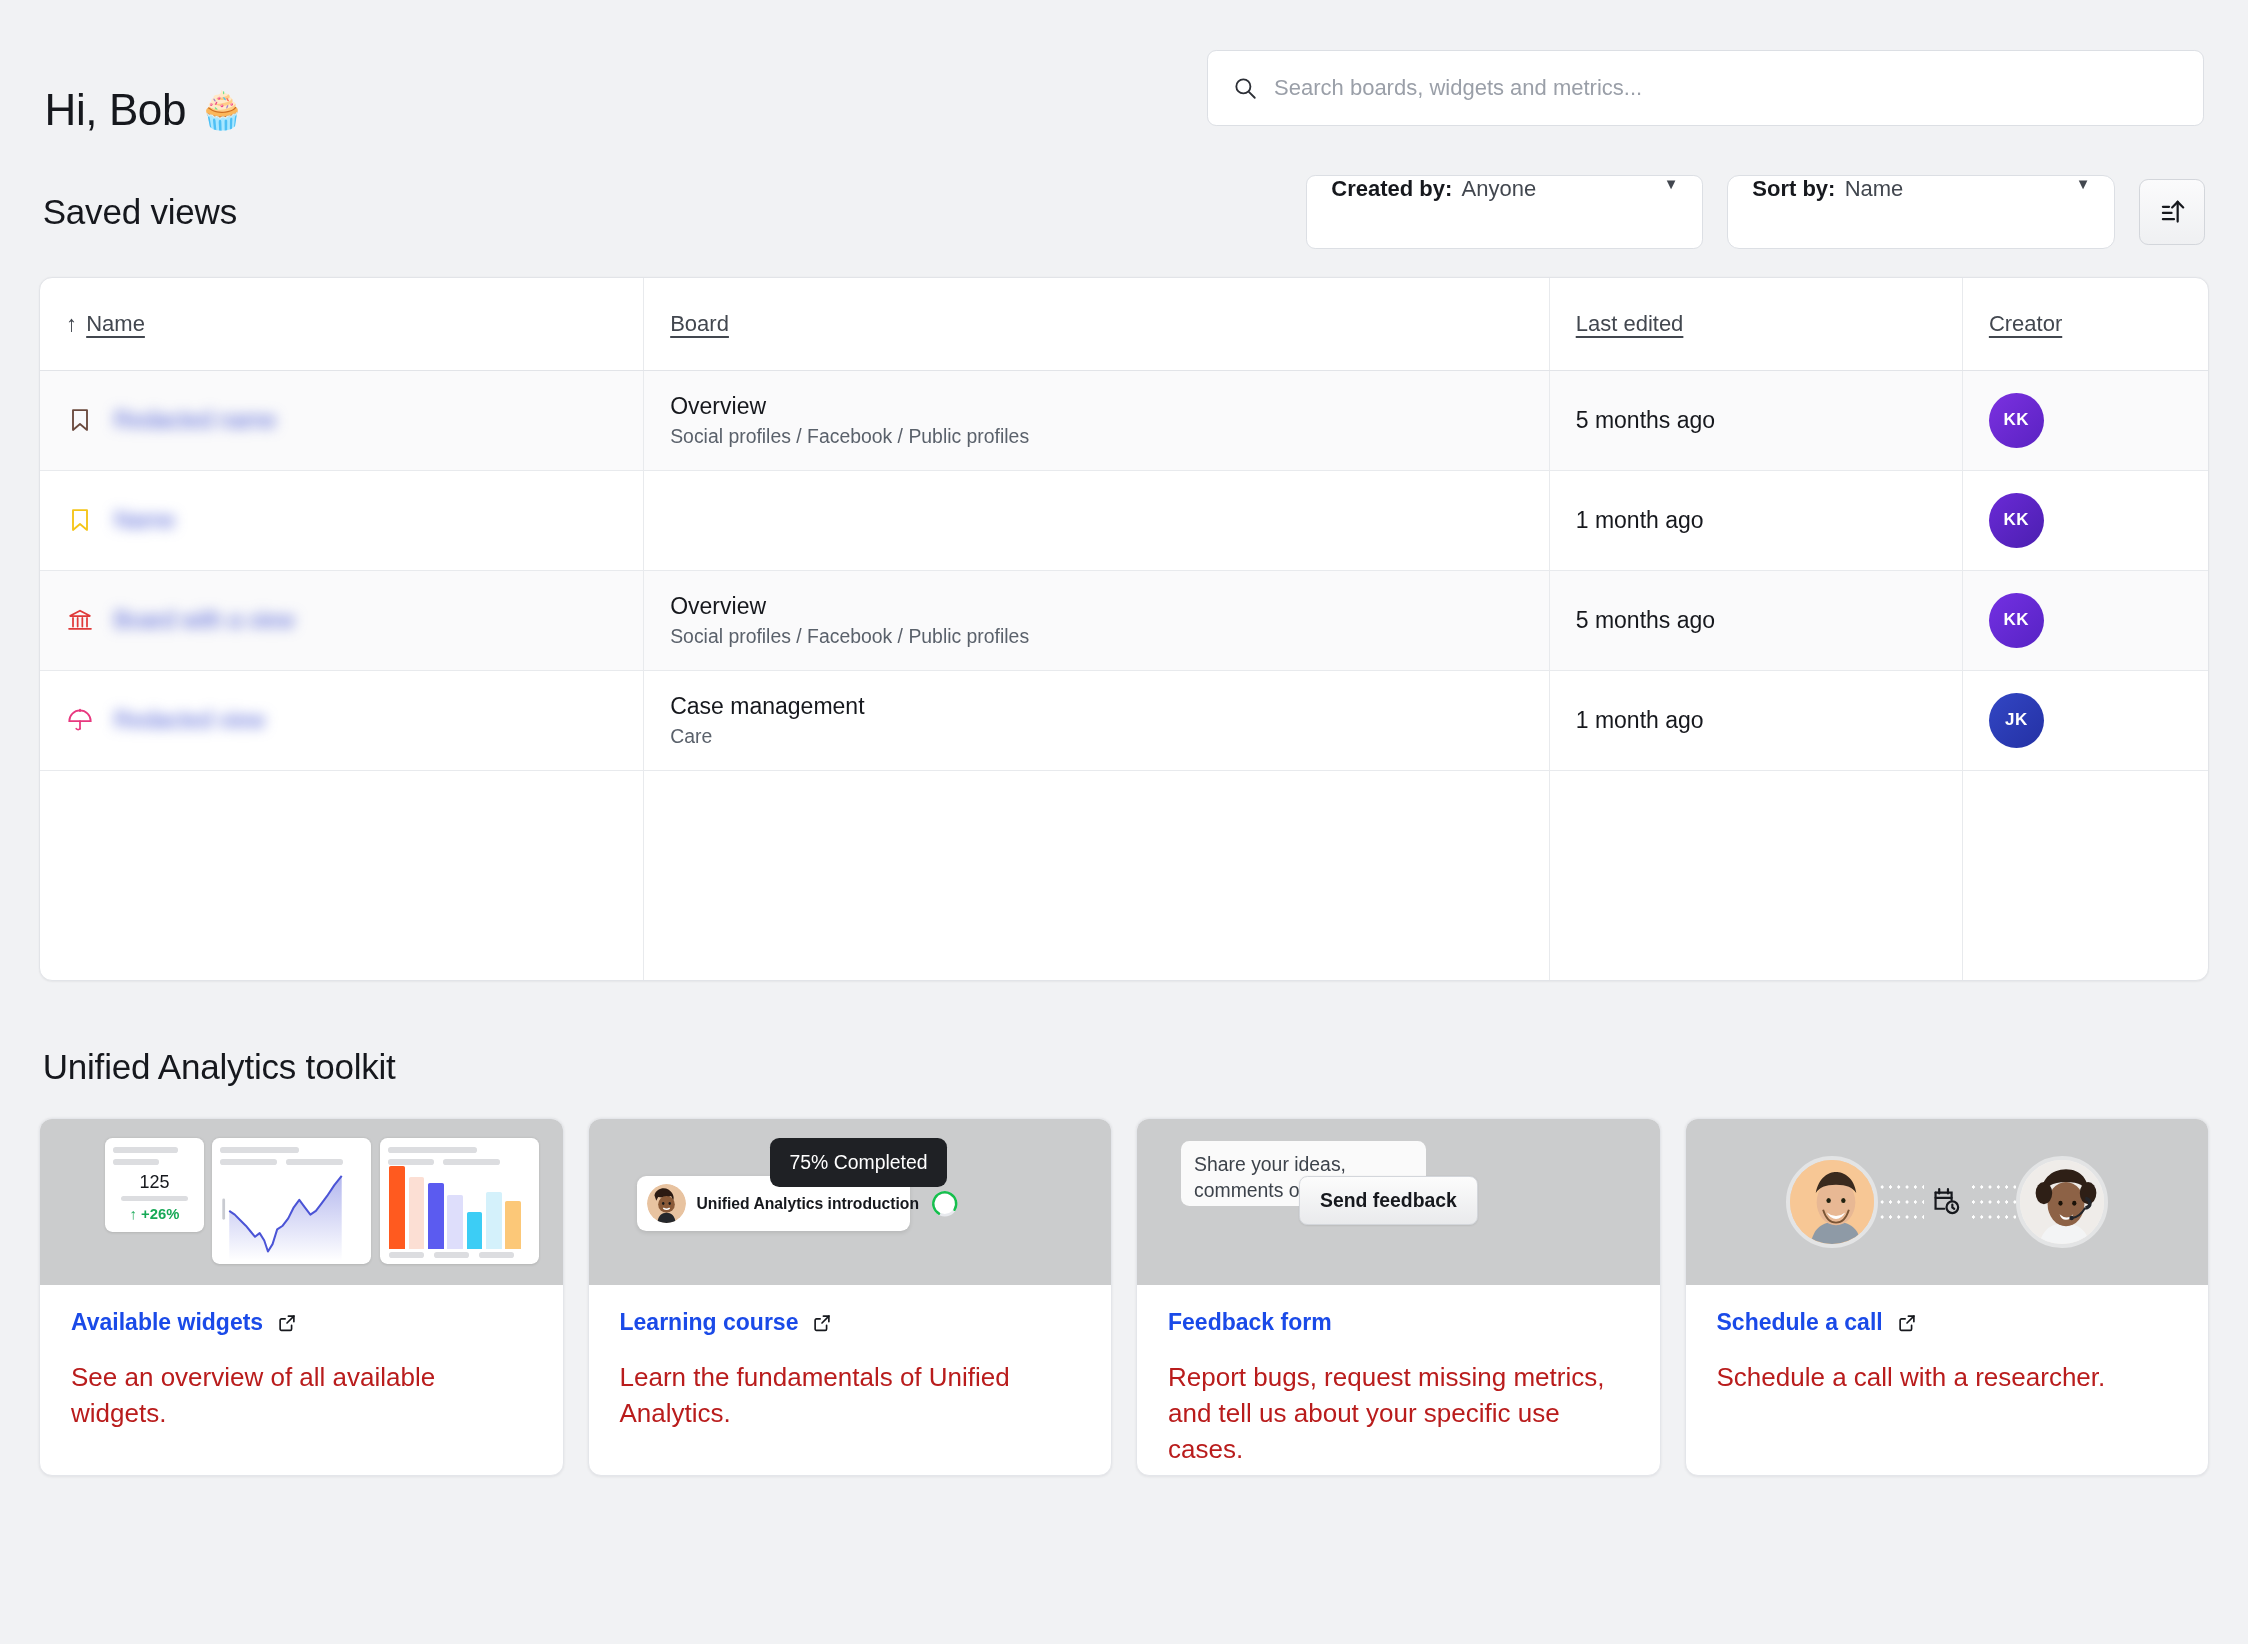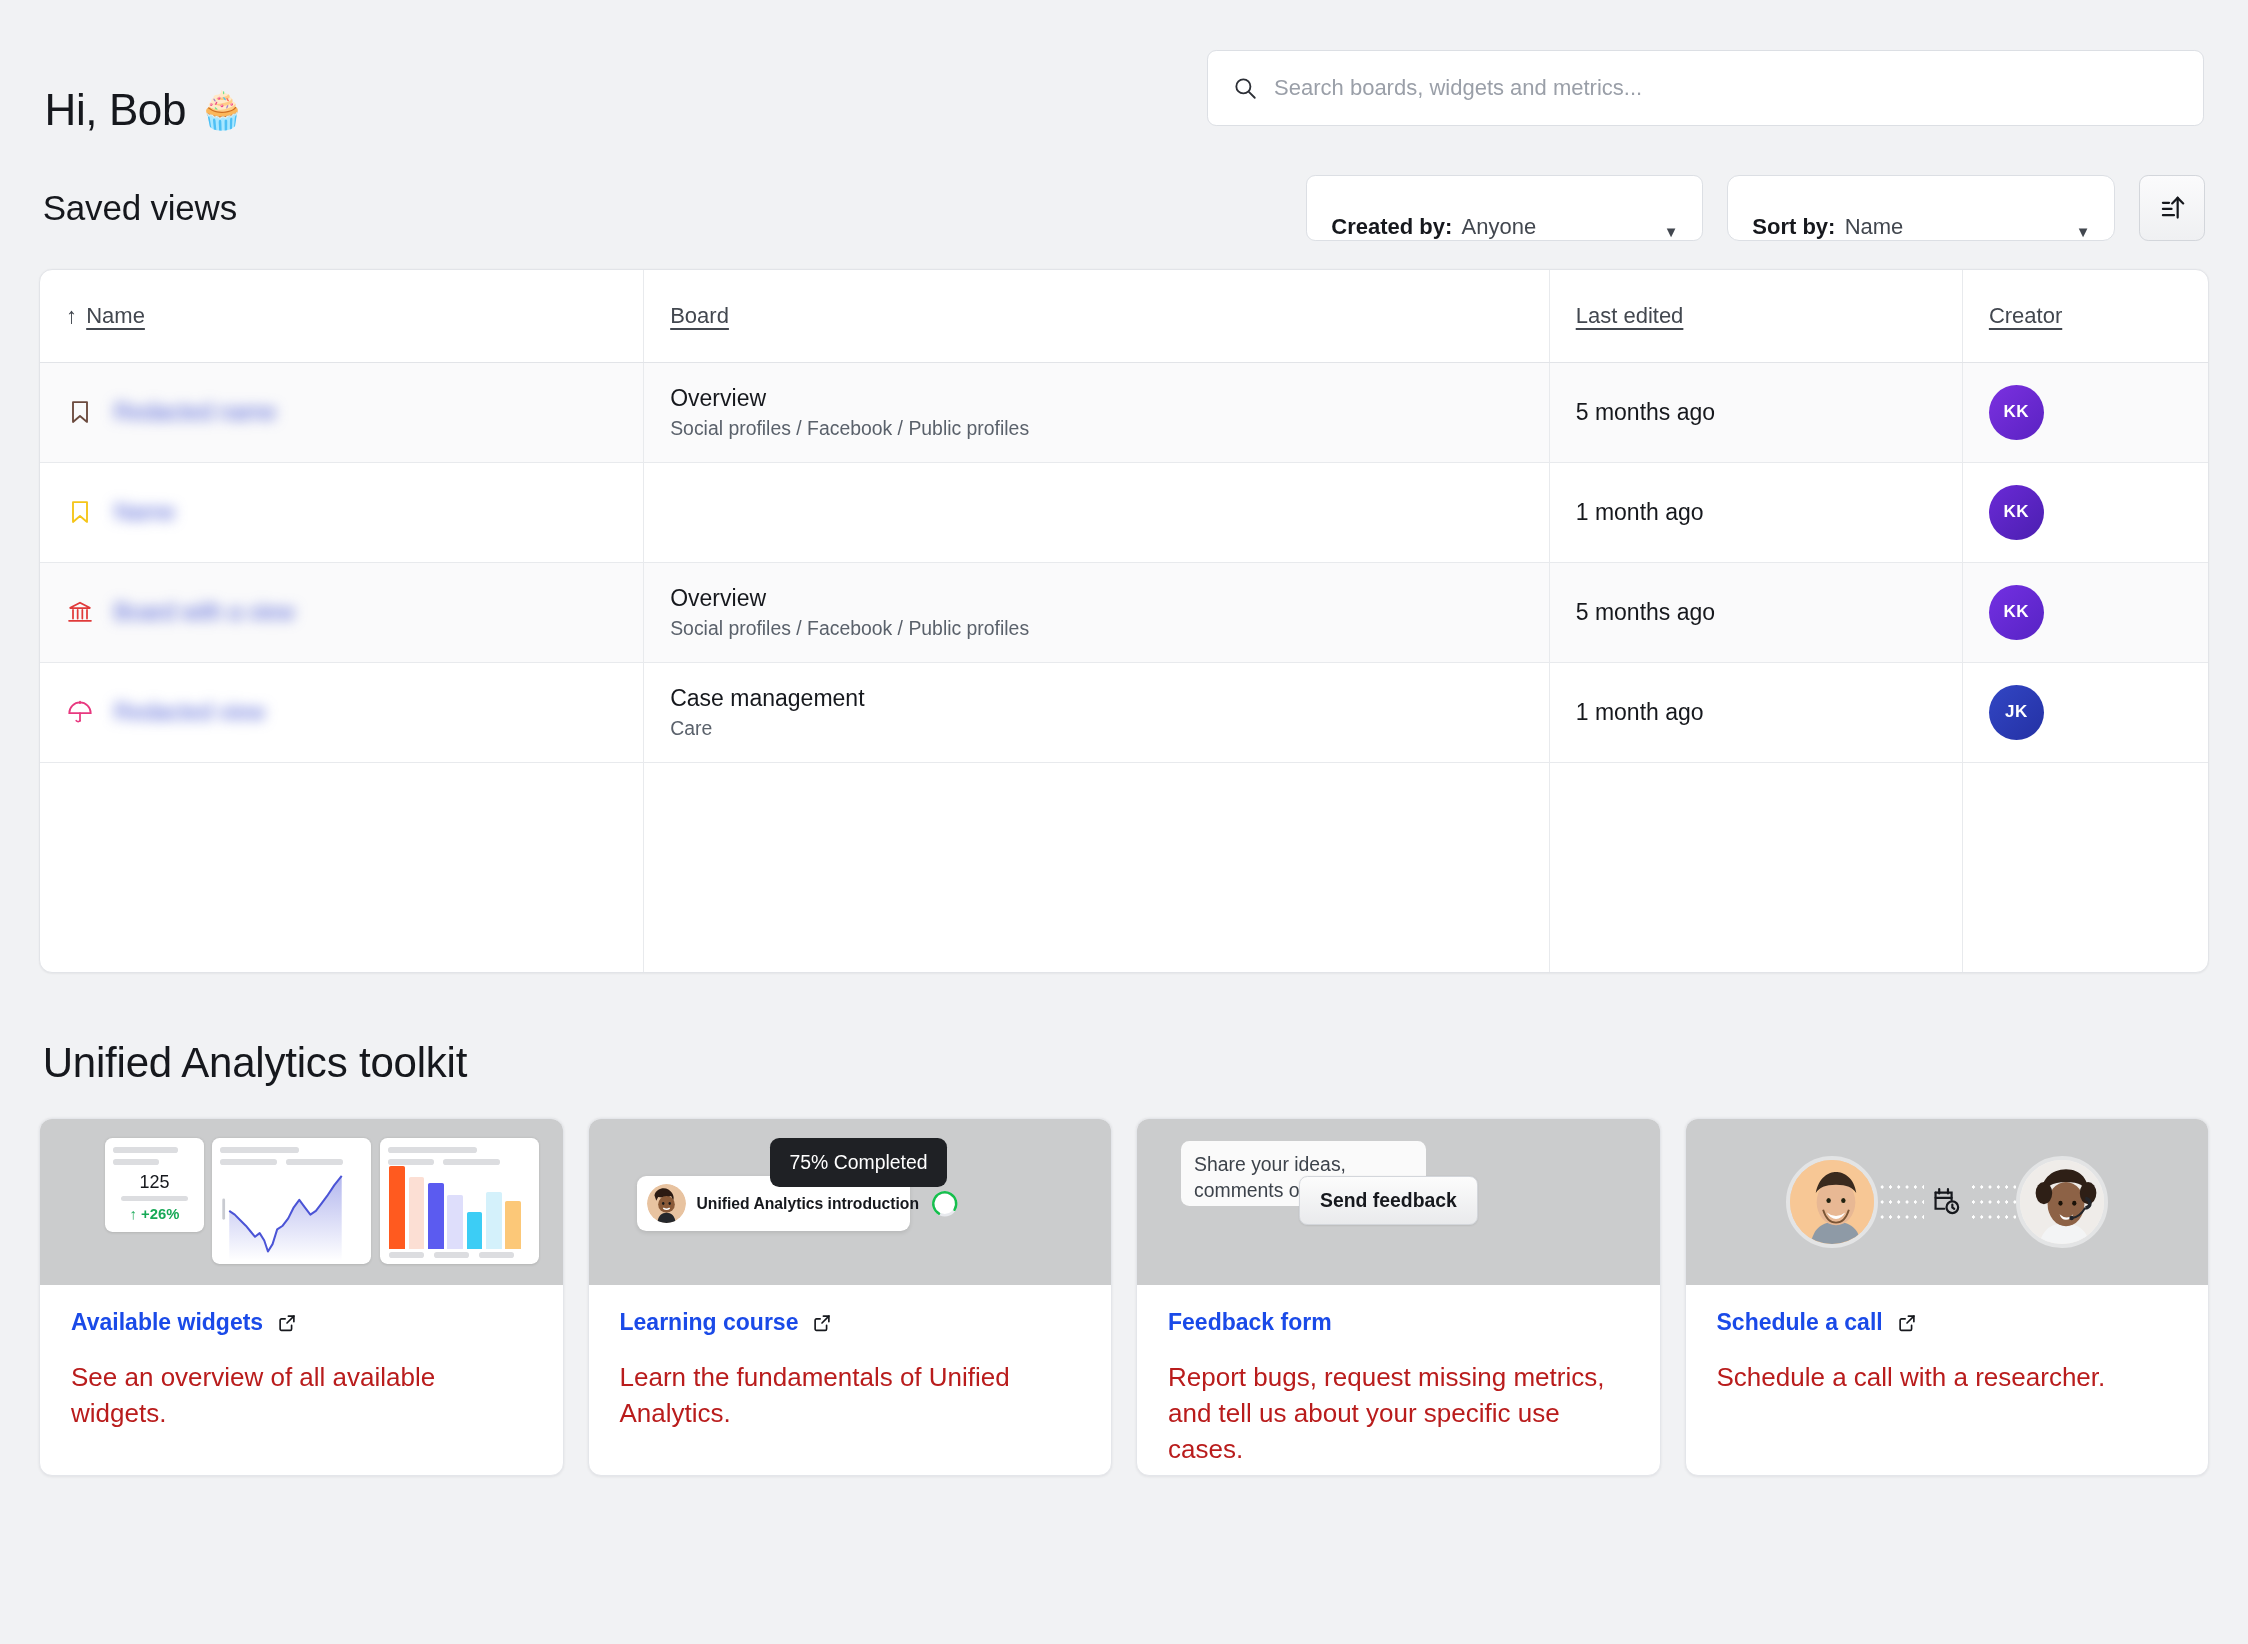--- a/index.html
+++ b/index.html
@@ -29,23 +29,23 @@
   .ico { display: inline-flex; align-items: center; justify-content: center; }
 
   
   .section-row {
     display: flex; align-items: center; justify-content: space-between;
     padding: 0 3.7px; margin-bottom: 28px;
   }
   .section-title { font-size: 35px; font-weight: 400; letter-spacing: -0.2px; }
   .controls { display: flex; align-items: center; gap: 24px; }
   .select {
-    height: 66px; min-width: 397px; background: #fff;
+    height: 74px; min-width: 397px; background: #fff;
     border: 0.9px solid #dcdfe4; border-radius: 9.2px;
-    display: flex; align-items: flex-end; padding: 0 24px; gap: 9.2px;
+    display: flex; align-items: flex-start; padding: 0 24px; gap: 9.2px;
     font-size: 22px;
   }
   .select.sort { min-width: 388px; border-radius: 12px; }
   .select .lbl { font-weight: 700; }
   .select .val { color: #42474f; }
   .select .caret { margin-left: auto; color: #42474f; font-size: 14.8px; }
   .icon-btn {
     width: 66px; height: 66px; border-radius: 9.2px;
     background: linear-gradient(#fbfbfc,#eff0f2);
     border: 0.9px solid #d3d6db;
@@ -96,21 +96,21 @@
     width: 55px; height: 55px; border-radius: 50%;
     display: flex; align-items: center; justify-content: center;
     color: #fff; font-size: 17px; font-weight: 700; letter-spacing: 0.5px;
   }
   .vis-cell { display: flex; align-items: center; gap: 14.8px; font-size: 23px; }
 
   .filler td { border-bottom: none; border-right: 0.9px solid #e8eaed; height: 224px; }
   .filler td:last-child { border-right: none; }
 
   
-  .toolkit-title { font-size: 42px; margin: 66px 3.7px 31px; letter-spacing: -0.2px; }
+  .toolkit-title { font-size: 35px; margin: 66px 3.7px 31px; letter-spacing: -0.2px; }
   .cards { display: grid; grid-template-columns: repeat(4, 1fr); gap: 24px; }
   .card {
     background: #fff; border: 0.9px solid #e4e6ea; border-radius: 13px;
     box-shadow: 0 0.9px 2.8px rgba(16,20,28,.07);
     overflow: hidden; height: 358px; display: flex; flex-direction: column;
   }
   .card-media {
     height: 166px; background: #cbcccd; position: relative; overflow: hidden;
     flex: 0 0 166px;
   }

